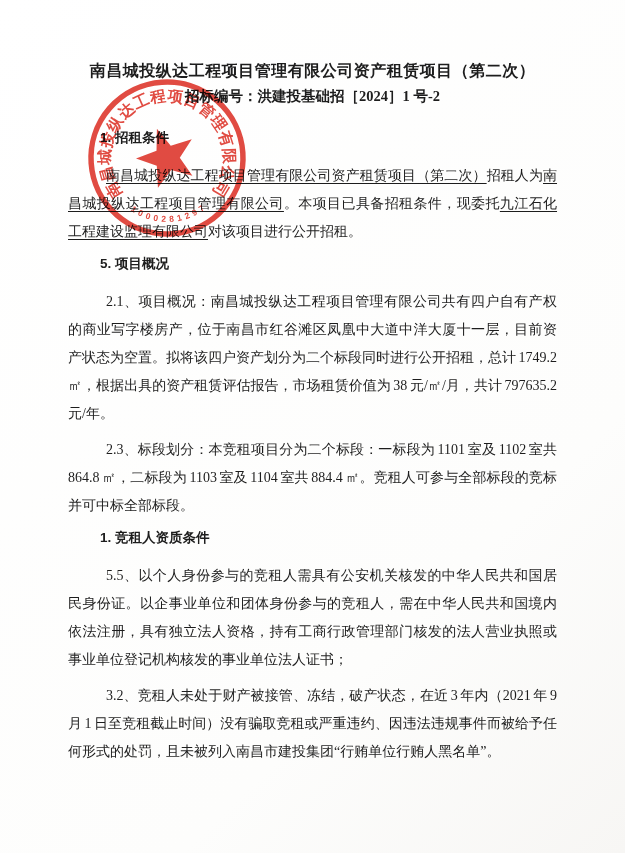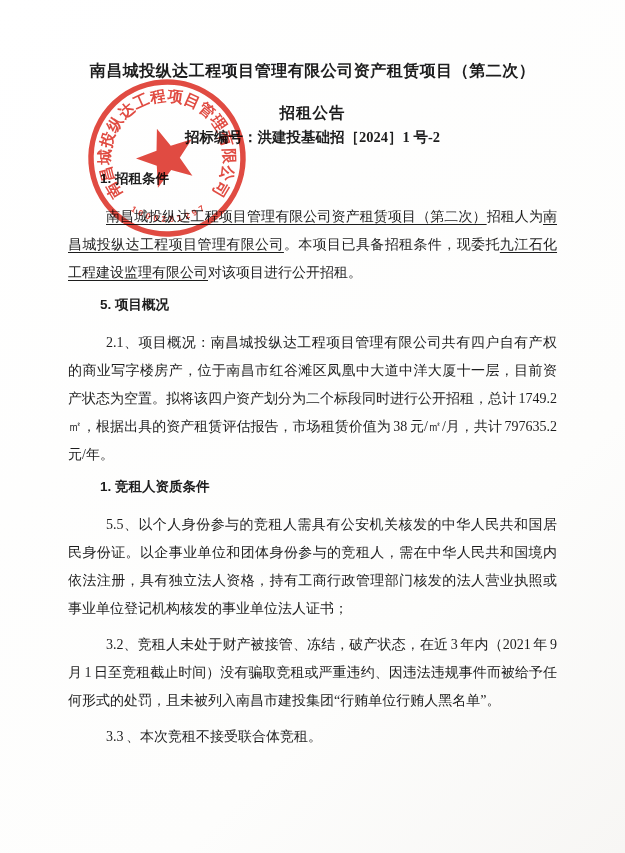--- a/index.html
+++ b/index.html
@@ -78,40 +78,39 @@
   }
   .seal .arc-name { font-size: 15.5px; letter-spacing: 0.5px; }
   .seal .arc-num  { font-size: 8.5px;  letter-spacing: 3.6px; }
 </style>
 </head>
 <body>
 
 <div class="page">
 
   <div class="doc-title">南昌城投纵达工程项目管理有限公司资产租赁项目（第二次）</div>
-  <div class="doc-subtitle">招租公告</div>
   <div class="tender-no">招标编号：洪建投基础招［2024］1 号-2</div>
 
   <div class="sections">
 
     <div>
       <div class="sec-heading">1. 招租条件</div>
       <p class="body"><span class="u">南昌城投纵达工程项目管理有限公司资产租赁项目（第二次）</span><span>招租人为</span><span class="u">南昌城投纵达工程项目管理有限公司</span><span>。本项目已具备招租条件，现委托</span><span class="u">九江石化工程建设监理有限公司</span><span>对该项目进行公开招租。</span></p>
     </div>
 
     <div>
       <div class="sec-heading">5. 项目概况</div>
       <p class="body">2.1、项目概况：南昌城投纵达工程项目管理有限公司共有四户自有产权的商业写字楼房产，位于南昌市红谷滩区凤凰中大道中洋大厦十一层，目前资产状态为空置。拟将该四户资产划分为二个标段同时进行公开招租，总计 1749.2 ㎡，根据出具的资产租赁评估报告，市场租赁价值为 38 元/㎡/月，共计 797635.2 元/年。</p>
+      <p class="body">2.3、标段划分：本竞租项目分为二个标段：一标段为 1101 室及 1102 室共 864.8 ㎡，二标段为 1103 室及 1104 室共 884.4 ㎡。竞租人可参与全部标段的竞标并可中标全部标段。</p>
     </div>
 
     <div>
       <div class="sec-heading">1. 竞租人资质条件</div>
       <p class="body">5.5、以个人身份参与的竞租人需具有公安机关核发的中华人民共和国居民身份证。以企事业单位和团体身份参与的竞租人，需在中华人民共和国境内依法注册，具有独立法人资格，持有工商行政管理部门核发的法人营业执照或事业单位登记机构核发的事业单位法人证书；</p>
       <p class="body">3.2、竞租人未处于财产被接管、冻结，破产状态，在近 3 年内（2021 年 9 月 1 日至竞租截止时间）没有骗取竞租或严重违约、因违法违规事件而被给予任何形式的处罚，且未被列入南昌市建投集团“行贿单位行贿人黑名单”。</p>
-      <p class="body">3.3 、本次竞租不接受联合体竞租。</p>
     </div>
 
   </div>
 </div>
 
 <svg class="seal" viewBox="-86 -86 172 172" xmlns="http://www.w3.org/2000/svg">
   <circle cx="0" cy="0" r="76" fill="none" stroke="#dd3227" stroke-width="5.5"></circle>
   <defs>
     <path id="sealNameArc" d="M -46.69,32.69 A 57 57 0 1 1 46.69,32.69" fill="none"></path>
     <path id="sealNumArc" d="M -40.3,49.7 A 64 64 0 0 0 40.3,49.7" fill="none"></path>

